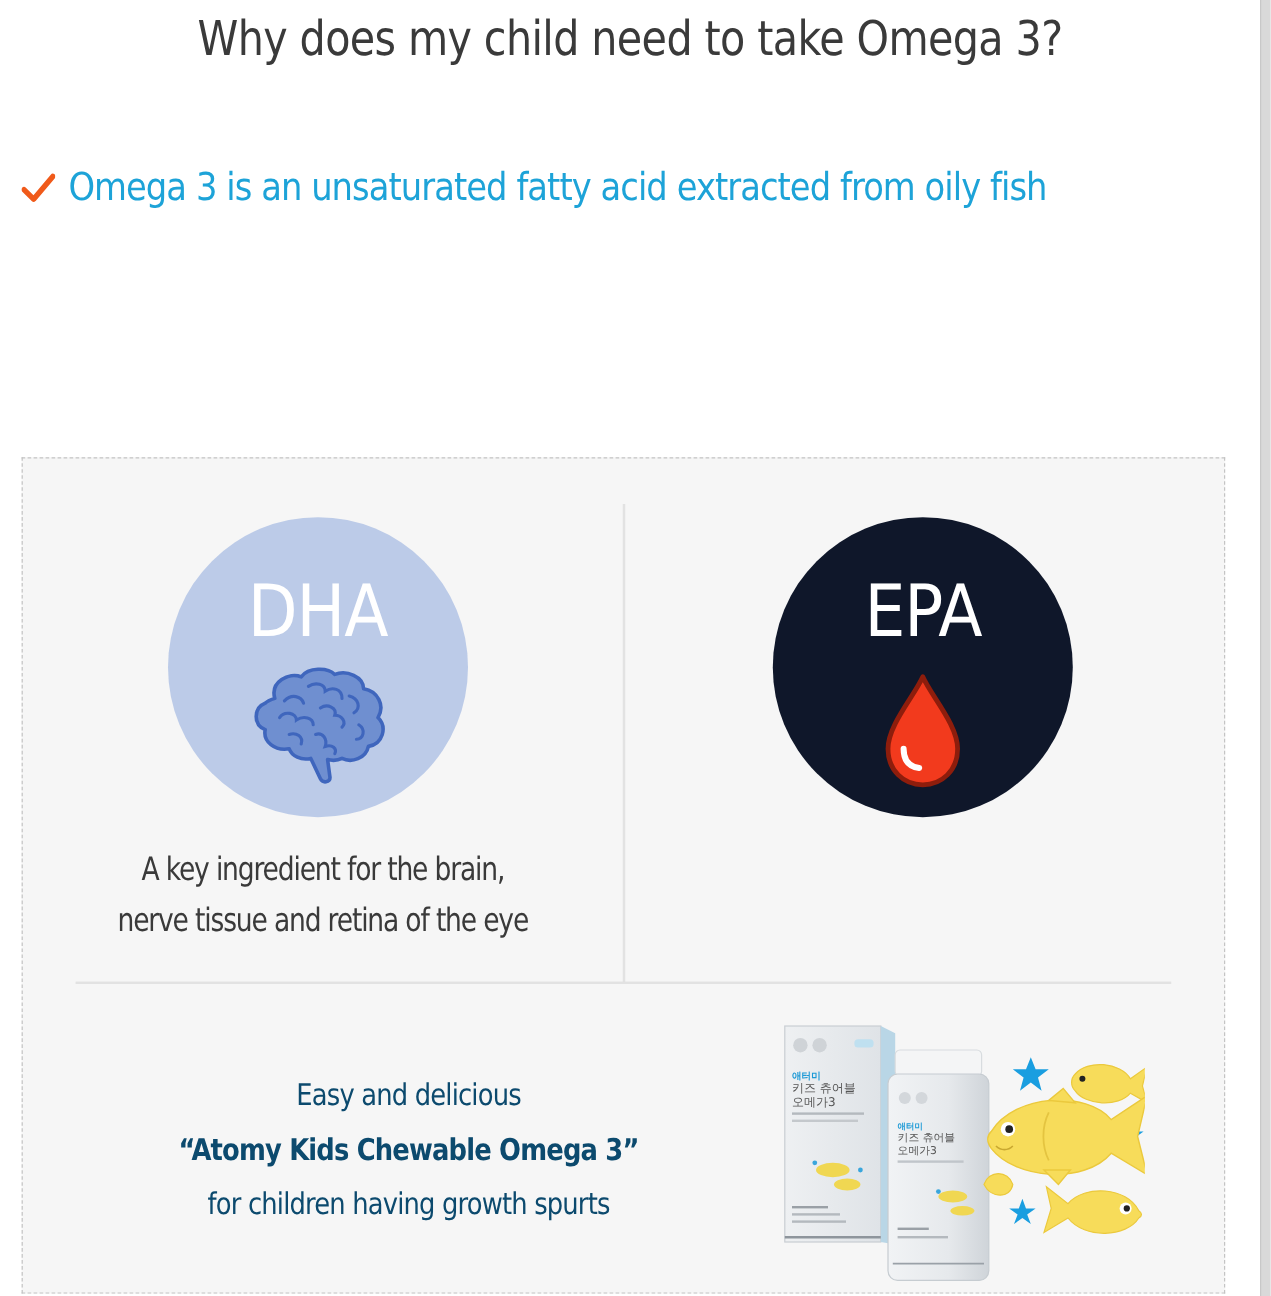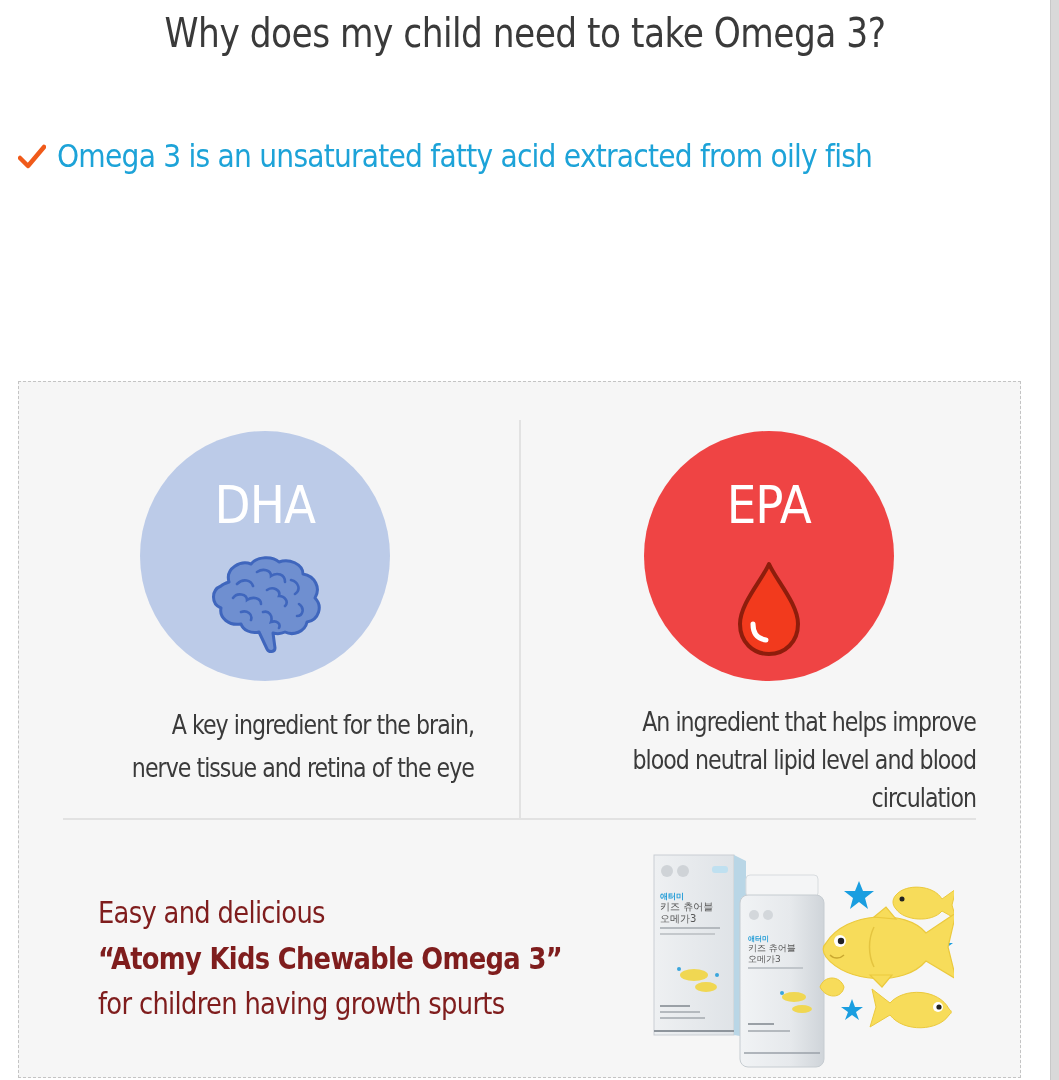--- a/index.html
+++ b/index.html
@@ -22,40 +22,40 @@
 
     .box {
       position: absolute; left: 18px; top: 381px; width: 1003px; height: 697px;
       background: #f6f6f6; border: 1.5px dashed #c4c4c4;
     }
     .vdiv { position: absolute; left: 500px; top: 38px; width: 2px; height: 400px; background: #e2e2e2; }
     .hdiv { position: absolute; left: 44px; top: 436px; width: 913px; height: 2px; background: #e2e2e2; }
 
     .circle { position: absolute; width: 250px; height: 250px; border-radius: 50%; }
     .circle.dha { left: 121px; top: 49px; background: #bccbe8; }
-    .circle.epa { left: 625px; top: 49px; background: #ef4444; }
+    .circle.epa { left: 625px; top: 49px; background: #0f172a; }
     .circle-label {
       position: absolute; left: 0; top: 44px; width: 250px; text-align: center;
-      color: #ffffff; font-size: 52px; letter-spacing: -1px; font-family: "DejaVu Sans", sans-serif;
+      color: #ffffff; font-size: 60px; letter-spacing: -1px; font-family: "DejaVu Sans", sans-serif;
     }
     .circle-label span { display: inline-block; transform: scaleX(0.9); }
     .brain { position: absolute; left: 67px; top: 123px; width: 118px; height: 100px; }
     .drop { position: absolute; left: 92px; top: 129px; width: 66px; height: 98px; }
 
     .caption {
-      position: absolute; text-align: right; color: #3a3a3a; font-size: 27px;
+      position: absolute; text-align: center; color: #3a3a3a; font-size: 27px;
       line-height: 38px; letter-spacing: -1.2px; font-family: "DejaVu Sans", sans-serif;
     }
     .caption .ln { display: block; white-space: nowrap; transform: scaleX(0.82); }
     .caption.left { left: 0px; top: 321px; width: 500px; line-height: 43px; }
     .caption.right { left: 502px; top: 321px; width: 500px; }
 
     .promo {
-      position: absolute; left: 0; top: 508px; width: 564px; text-align: left;
-      color: #7f1d1d; font-size: 30px; line-height: 45.5px; letter-spacing: -0.8px;
+      position: absolute; left: 0; top: 508px; width: 564px; text-align: center;
+      color: #0c4a6e; font-size: 25px; line-height: 45.5px; letter-spacing: -0.8px;
       font-family: "DejaVu Sans", sans-serif;
     }
     .promo .ln { display: block; white-space: nowrap; transform: scaleX(0.86); transform-origin: 100% 0; }
     .promo .bold { font-weight: bold; }
 
     .product { position: absolute; left: 615px; top: 465px; width: 320px; height: 230px; }
   </style>
 </head>
 <body>
 
@@ -88,25 +88,20 @@
     <div class="circle-label"><span>EPA</span></div>
     <svg class="drop" viewBox="0 0 66 98">
       <path d="M33 4 C40 20 62 44 62 64 C62 82 49 94 33 94 C17 94 4 82 4 64 C4 44 26 20 33 4 Z" fill="#f23a1d" stroke="#8e1d0c" stroke-width="4" stroke-linejoin="round"></path>
       <path d="M17 64 C17 74 22 79 30 80" fill="none" stroke="#ffffff" stroke-width="5" stroke-linecap="round"></path>
     </svg>
   </div>
 
   <div class="caption left">
     <span class="ln">A key ingredient for the brain,</span>
     <span class="ln">nerve tissue and retina of the eye</span>
-  </div>
-  <div class="caption right">
-    <span class="ln">An ingredient that helps improve</span>
-    <span class="ln">blood neutral lipid level and blood</span>
-    <span class="ln">circulation</span>
   </div>
 
   <div class="promo">
     <span class="ln">Easy and delicious</span>
     <span class="ln bold">“Atomy Kids Chewable Omega 3”</span>
     <span class="ln">for children having growth spurts</span>
   </div>
 
   <svg class="product" viewBox="0 0 320 230">
     <defs>

